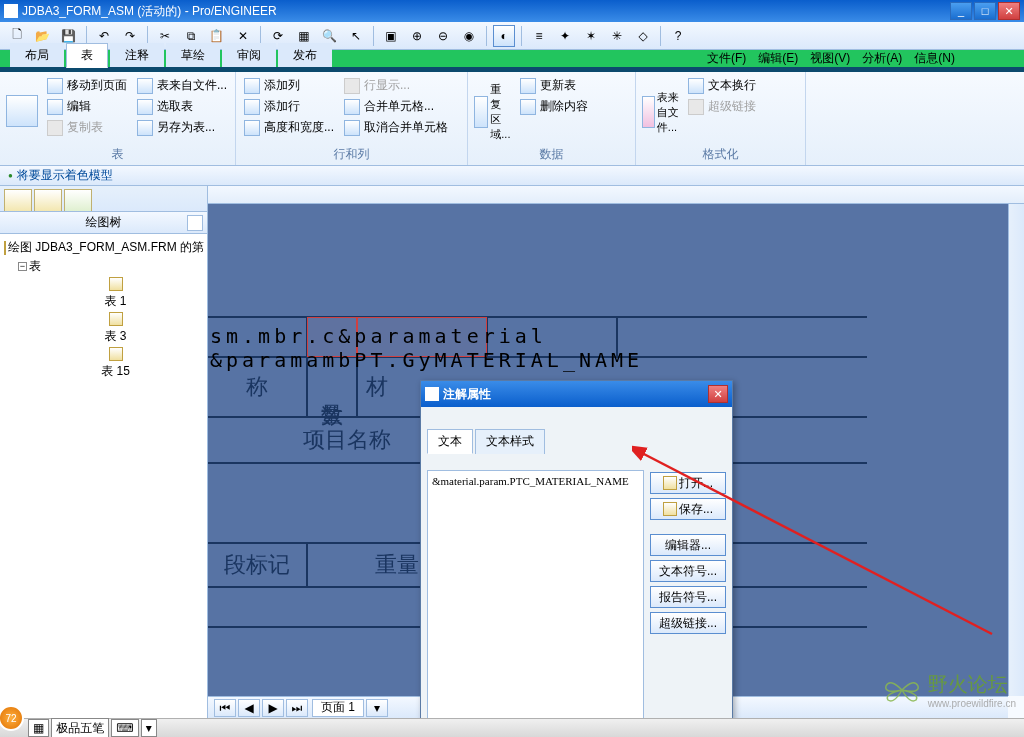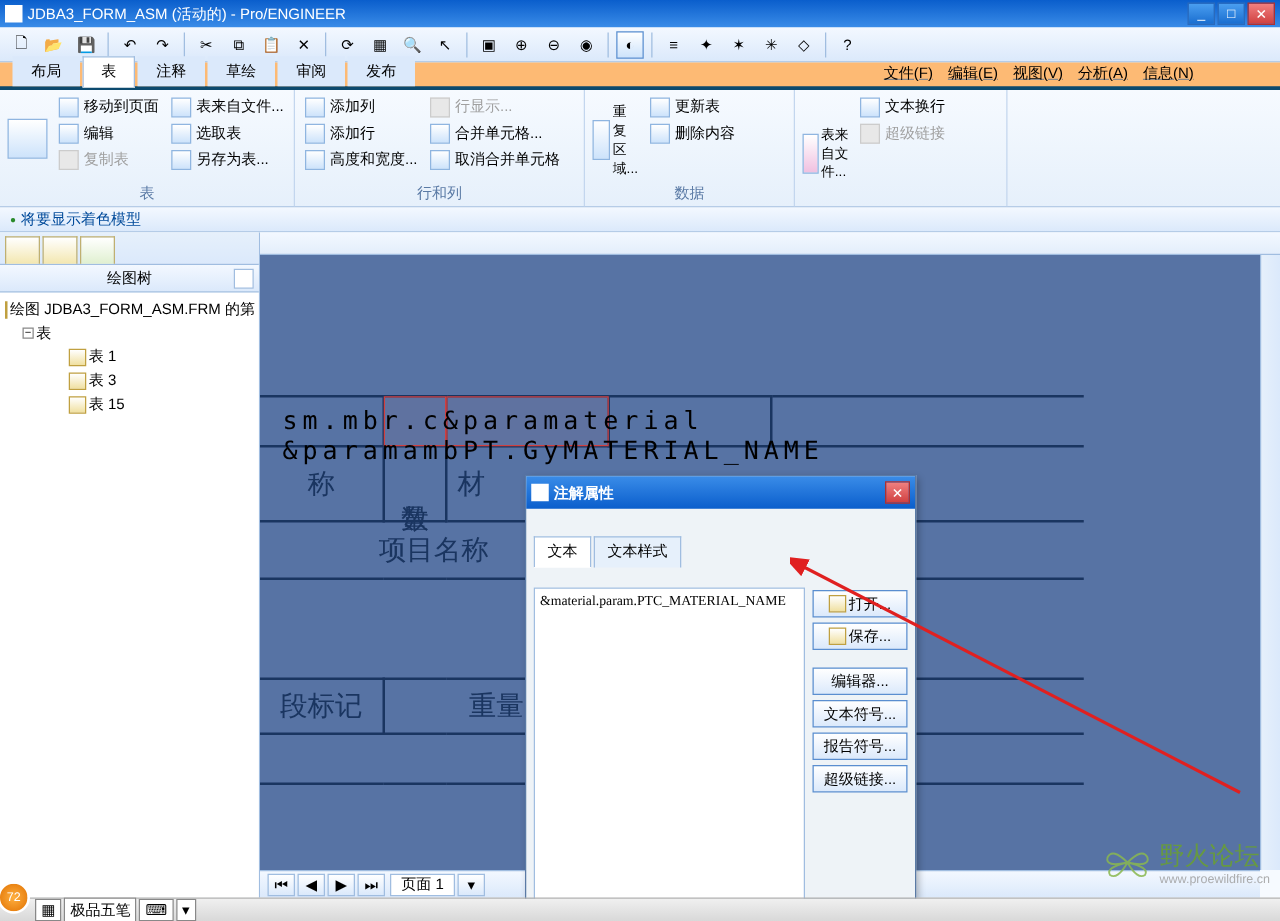--- a/index.html
+++ b/index.html
@@ -10,24 +10,24 @@
 .titlebar .app-icon { width: 14px; height: 14px; background: #fff; margin-right: 4px; }
 .titlebar .title { flex: 1; font-size: 12px; }
 .titlebar .win-btns { display: flex; gap: 2px; }
 .titlebar .wb { width: 22px; height: 18px; background: linear-gradient(#4a9ef0,#1a6ed0); border: 1px solid #2a6abb; display: flex; align-items: center; justify-content: center; color: #fff; font-size: 11px; }
 .titlebar .wb.cl { background: linear-gradient(#f08080,#d04040); border-color: #b03030; }
 
 
 .qtb { height: 28px; background: linear-gradient(#f3f8ff,#dbe9fb); border-bottom: 1px solid #a0bde0; display: flex; align-items: center; padding: 0 6px; gap: 4px; }
 .qtb .btn { width: 22px; height: 22px; display: flex; align-items: center; justify-content: center; border: 1px solid transparent; }
 .qtb .sep { width: 1px; height: 20px; background: #a0bde0; margin: 0 2px; }
-.qtb .menuitem { padding: 2px 4px; text-decoration: underline; text-decoration-color: #888; margin-top: 45px; }
-
-
-.rtabs { height: 22px; background: #fdba74; display: flex; align-items: flex-end; border-bottom: 3px solid #0c4a6e; padding-left: 10px; gap: 2px; }
+.qtb .menuitem { padding: 2px 4px; text-decoration-color: #888; margin-top: 45px; }
+
+
+.rtabs { height: 22px; background: #22c55e; display: flex; align-items: flex-end; border-bottom: 5px solid #0c4a6e; padding-left: 10px; gap: 2px; }
 .rtab { padding: 3px 14px; background: #dbe9fb; border: 1px solid transparent; border-bottom: none; }
 .rtab.active { background: #fff; border-color: #a0bde0; border-bottom: 1px solid #fff; margin-bottom: -1px; }
 
 
 .ribbon { height: 94px; background: linear-gradient(#f6faff,#e6f0fb); border-bottom: 1px solid #a0bde0; display: flex; }
 .rgroup { border-right: 1px solid #c3d6ee; padding: 4px 6px 0 6px; display: flex; flex-direction: column; }
 .rgroup .body { flex: 1; display: flex; gap: 6px; }
 .rgroup .label { text-align: center; color: #5a7aa5; font-size: 12px; padding: 2px 0; }
 .bigbtn { width: 38px; display: flex; flex-direction: row; align-items: center; gap: 2px; padding-top: 4px; }
 .bigbtn .ic { width: 32px; height: 32px; background: linear-gradient(#fff,#cde3fb); border: 1px solid #8fb5e0; }
@@ -45,21 +45,21 @@
 .main { display: flex; height: 532px; }
 .side { width: 208px; background: #f6faff; border-right: 1px solid #a0bde0; display: flex; flex-direction: column; }
 .side .tabs { height: 26px; display: flex; align-items: flex-end; gap: 2px; padding-left: 4px; border-bottom: 1px solid #a0bde0; background: linear-gradient(#e6f0fb,#dbe9fb); }
 .side .tab { width: 28px; height: 22px; background: linear-gradient(#fff,#f3e7b0); border: 1px solid #c0b070; border-bottom: none; }
 .side .tab.star { background: linear-gradient(#fff,#e0f0d0); }
 .side .title { height: 22px; background: linear-gradient(#f3f8ff,#dbe9fb); border-bottom: 1px solid #a0bde0; display: flex; align-items: center; justify-content: center; position: relative; }
 .side .title .cfg { position: absolute; right: 4px; width: 16px; height: 16px; background: #fff; border: 1px solid #a0bde0; }
 .tree { flex: 1; background: #fff; overflow: auto; padding: 4px 0; }
 .tree .node { display: flex; align-items: center; gap: 2px; padding: 1px 4px; white-space: nowrap; font-family: Tahoma; }
 .tree .node.l1 { padding-left: 18px; }
-.tree .node.l2 { padding-left: 55px; }
+.tree .node.l2 { padding-left: 28px; flex-direction: column; }
 .tree .tw { width: 9px; height: 9px; border: 1px solid #888; display: flex; align-items: center; justify-content: center; font-size: 9px; line-height: 7px; }
 .tree .ic { width: 14px; height: 14px; background: linear-gradient(#fff,#f0e0a0); border: 1px solid #c0a040; }
 
 
 .canvas-wrap { flex: 1; position: relative; background: #f6faff; }
 .canvas-wrap .rulers-h { height: 18px; background: linear-gradient(#f3f8ff,#e3eefb); border-bottom: 1px solid #a0bde0; }
 .canvas-wrap .stage { position: absolute; top: 18px; left: 0; right: 16px; bottom: 22px; background: #5773a4; overflow: hidden; }
 .canvas-wrap .vsb { position: absolute; top: 18px; right: 0; width: 16px; bottom: 22px; background: linear-gradient(to right,#e6f0fb,#dbe9fb); border-left: 1px solid #a0bde0; }
 .canvas-wrap .hsb { position: absolute; left: 0; right: 16px; bottom: 0; height: 22px; background: linear-gradient(#f3f8ff,#dbe9fb); border-top: 1px solid #a0bde0; display: flex; align-items: center; }
 .hsb .pgs { display: flex; gap: 2px; padding-left: 6px; }
@@ -266,20 +266,21 @@
         <div class="sm">
             <div class="ic"></div>
             <span>文本换行</span>
           </div>
         <div class="sm dis">
             <div class="ic"></div>
             <span>超级链接</span>
           </div>
       </div>
     </div>
+    <div class="label">格式化</div>
   </div>
 </div>
 
 <div class="statusline">
     <span>将要显示着色模型</span>
   </div>
 
 <div class="main">
   <div class="side">
     <div class="tabs">
@@ -346,21 +347,21 @@
             <td style="border-right:none">比例</td>
             <td style="border-right:none"></td>
           </tr>
           <tr style="height:40px">
             <td colspan="3"></td>
             <td class="param" style="border-right:none">&amp;scaleD</td>
             <td style="border-right:none"></td>
           </tr>
         </tbody>
           </table>
-        <div class="param" style="position:absolute;left:20px;top:8px;width:660px;text-align:left">sm.mbr.c&amp;paramaterial &amp;paramambPT.GyMATERIAL_NAME</div>
+        <div class="param" style="position:absolute;left:4px;top:8px;width:660px;text-align:left">sm.mbr.c&amp;paramaterial &amp;paramambPT.GyMATERIAL_NAME</div>
       </div>
     </div>
     <div class="vsb"></div>
     <div class="hsb">
       <div class="pgs">
         <div class="pgb">⏮</div>
         <div class="pgb">◀</div>
         <div class="pgb">▶</div>
         <div class="pgb">⏭</div>
       </div>

